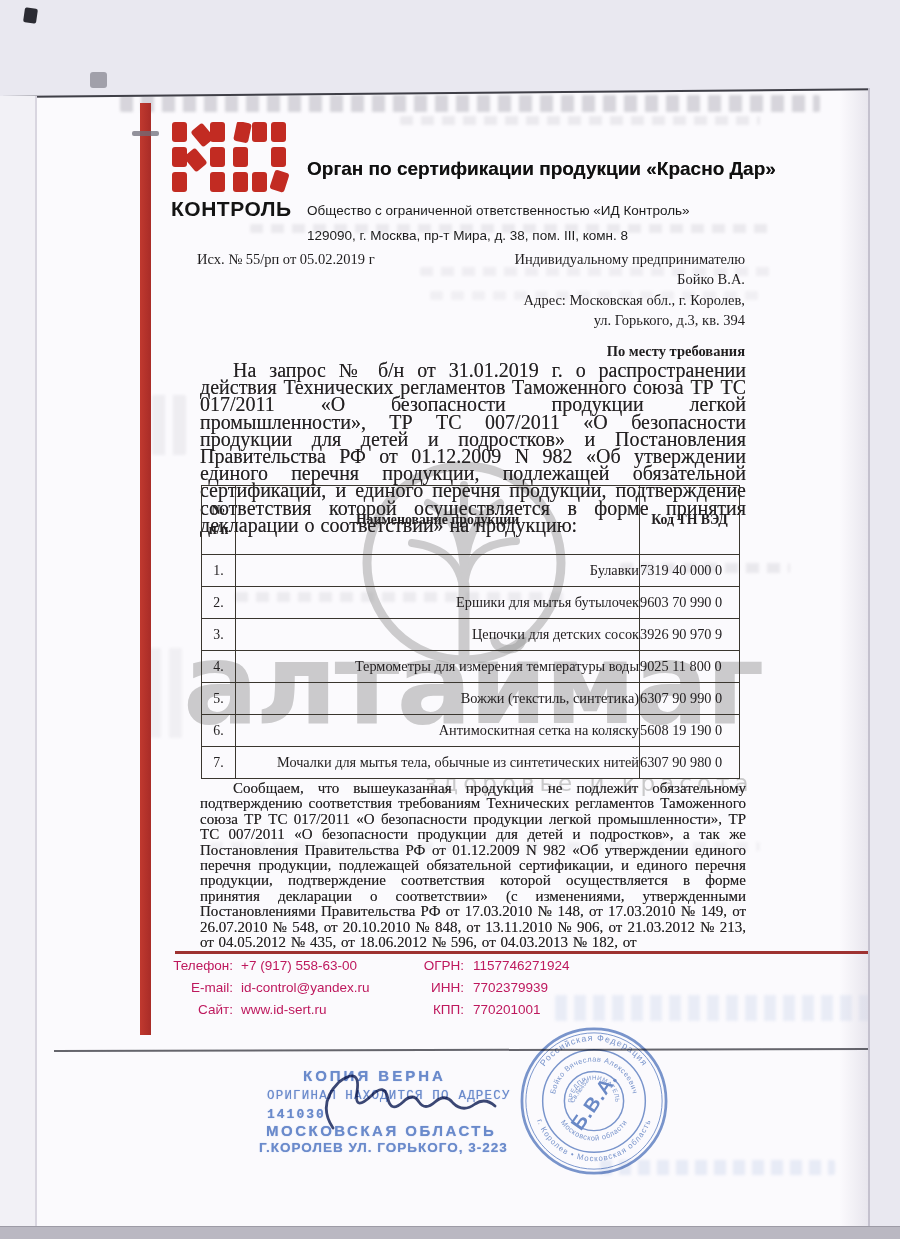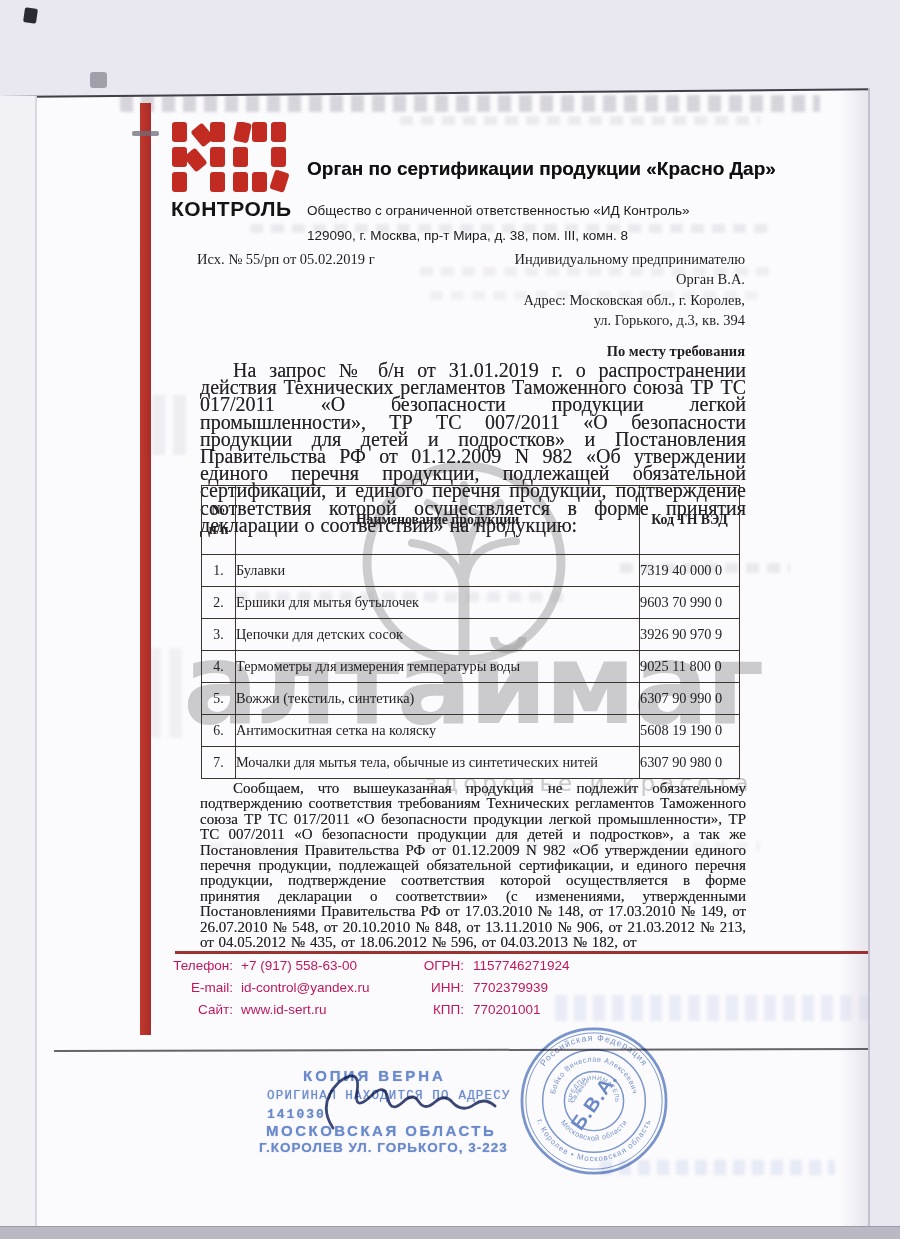--- a/index.html
+++ b/index.html
@@ -54,21 +54,21 @@
   .para{width:546px;text-align:justify;text-indent:33px;z-index:3;color:#242122;
         text-shadow:0 0 .5px rgba(40,40,40,.55);word-spacing:1px;}
   .p1{left:200px;top:362px;font-size:20px;line-height:17.2px;}
   .p2{left:200px;top:781px;font-size:15px;line-height:15.4px;}
 
   table.products{position:absolute;left:201px;top:485px;width:538px;border-collapse:collapse;
                  table-layout:fixed;z-index:3;font-size:14.3px;color:#242122;}
   table.products td,table.products th{border:1.5px solid #3a362f;padding:0;vertical-align:middle;background:transparent;}
   table.products th{font-size:13.8px;font-weight:bold;text-align:center;line-height:1.45;}
   td.cnum{text-align:center;vertical-align:bottom;padding-bottom:4px;font-size:13.8px;}
-  td.cname{padding-left:10px;}
+  td.cname{padding-left:10px;text-align:right;}
   td.ccode{padding-left:7px;}
 
   .footer-rule{left:175px;top:951px;width:693px;height:3px;background:#9e3231;z-index:3;}
   .fl{font-family:"Liberation Sans",sans-serif;font-size:13.5px;color:#be185d;z-index:3;}
   .lab{text-align:right;}
 
   .fold-line{left:54px;top:1049px;width:814px;height:1.6px;background:#4a4a52;opacity:.85;
              transform:rotate(-0.15deg);z-index:3;}
 
   
@@ -139,21 +139,21 @@
     </g>
   </svg>
   <div class="abs logo-caption">КОНТРОЛЬ</div>
   <div class="abs org-subtitle">Общество с ограниченной ответственностью «ИД Контроль»</div>
   <div class="abs org-title">Орган по сертификации продукции «Красно Дар»</div>
   <div class="abs org-address">129090, г. Москва, пр-т Мира, д. 38, пом. III, комн. 8</div>
 
   <div class="abs ref">Исх. № 55/рп от 05.02.2019 г</div>
   <div class="abs recipient">
     <div>Индивидуальному предпринимателю</div>
-    <div>Орган В.А.</div>
+    <div>Бойко В.А.</div>
     <div>Адрес: Московская обл., г. Королев,</div>
     <div>ул. Горького, д.3, кв. 394</div>
   </div>
   <div class="abs delivery">По месту требования</div>
 
   <div class="abs para p1">На запрос № б/н от 31.01.2019 г. о распространении действия Технических регламентов Таможенного союза ТР ТС 017/2011 «О безопасности продукции легкой промышленности», ТР ТС 007/2011 «О безопасности продукции для детей и подростков» и Постановления Правительства РФ от 01.12.2009 N 982 «Об утверждении единого перечня продукции, подлежащей обязательной сертификации, и единого перечня продукции, подтверждение соответствия которой осуществляется в форме принятия декларации о соответствии» на продукцию:</div>
 
   <table class="products">
     <colgroup>
         <col style="width:34px">

